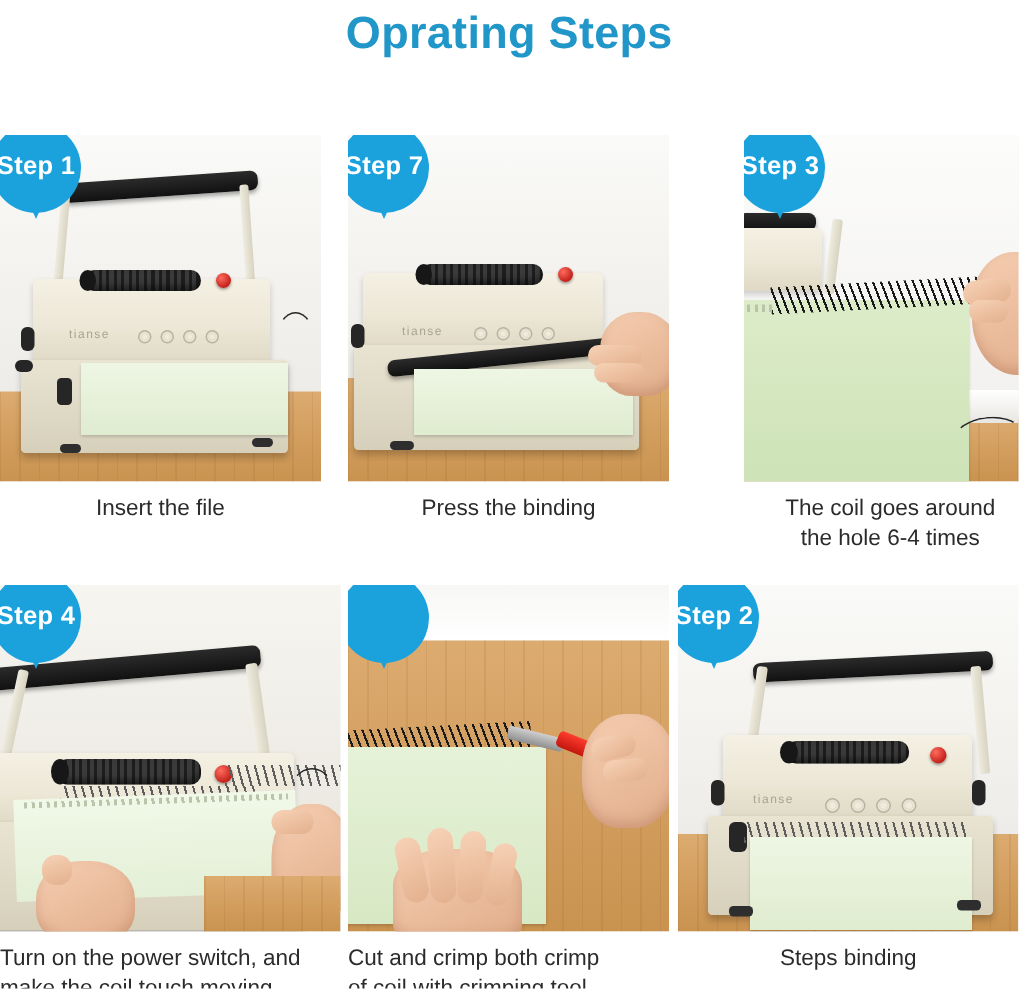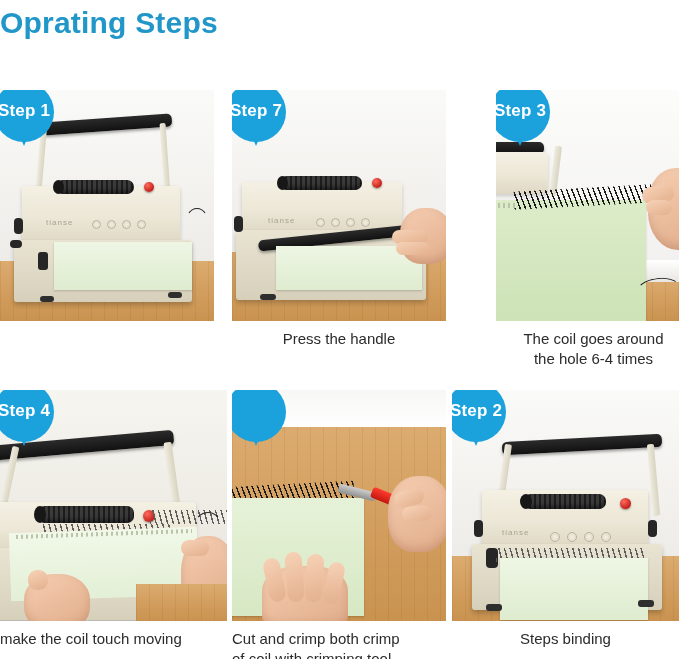--- a/index.html
+++ b/index.html
@@ -6,21 +6,21 @@
   html, body {
     width: 679px; height: 659px;
     background: #ffffff;
     font-family: "Liberation Sans", sans-serif;
     overflow: hidden;
   }
   .page { position: relative; width: 679px; height: 659px; background:#fff; }
 
   .page-title {
     width: 100%;
-    text-align: left;
+    text-align: center;
     color: #2196c8;
     font-size: 30px;
     font-weight: bold;
     letter-spacing: 0.2px;
     padding-top: 4px;
     height: 42px;
     line-height: 38px;
   }
 
   .grid { position: relative; }
@@ -249,20 +249,21 @@
           <div class="foot" style="left:40px; top:206px; width:14px; height:6px;"></div>
           <div class="foot" style="left:168px; top:202px; width:14px; height:6px;"></div>
           <div class="cable" style="left:184px; top:118px; width:26px; height:38px;"></div>
         </div>
         <div class="badge">
           <div class="bubble"></div>
           <div class="tail"></div>
           <div class="btext">Step 1</div>
         </div>
       </div>
+      <div class="caption">Insert the file</div>
     </div>
 
     <div class="step-cell" style="left:232px; top:48px; width:214px;">
       <div class="panel">
         <div class="scene">
           <div class="wall" style="height:70%;"></div>
           <div class="desk" style="height:30%;"></div>
 
           <div class="mach-body" style="left:10px; top:92px; width:160px; height:52px;"></div>
           <div class="mach-base" style="left:4px; top:140px; width:190px; height:70px;"></div>
@@ -286,21 +287,21 @@
           <div class="hand" style="right:-6px; top:118px; width:52px; height:56px;"></div>
           <div class="finger" style="right:18px; top:140px; width:36px; height:14px; border-radius:7px;"></div>
           <div class="finger" style="right:16px; top:152px; width:34px; height:13px; border-radius:7px;"></div>
         </div>
         <div class="badge">
           <div class="bubble"></div>
           <div class="tail"></div>
           <div class="btext">Step 7</div>
         </div>
       </div>
-      <div class="caption">Press the handle</div>
+      <div class="caption">Press the binding</div>
     </div>
 
     <div class="step-cell" style="left:452px; top:48px; width:195px;margin-left:44px;">
       <div class="panel">
         <div class="scene">
           <div class="wall" style="height:82%; background:linear-gradient(180deg,#fcfcfb,#f1f0ee);"></div>
           <div class="desk" style="height:18%;"></div>
           <div class="wall-base" style="left:0; right:0; top:170px; height:22px;"></div>
 
           <div class="handle-bar" style="left:-4px; top:52px; width:52px; height:12px;"></div>
@@ -359,20 +360,21 @@
           <div class="cable" style="right:4px; top:122px; width:30px; height:34px;"></div>
           <div class="desk" style="left:60%; bottom:0; height:16%;"></div>
         </div>
         <div class="badge">
           <div class="bubble"></div>
           <div class="tail"></div>
           <div class="btext">Step 4</div>
         </div>
       </div>
       <div class="caption left">
+        <div>Turn on the power switch, and</div>
         <div>make the coil touch moving</div>
 
       </div>
     </div>
 
     <div class="step-cell" style="left:232px; top:348px; width:214px;">
       <div class="panel">
         <div class="scene">
           <div class="wall" style="height:16%; background:linear-gradient(180deg,#f7f7f5,#ffffff);"></div>
           <div class="desk" style="top:16%; height:84%;"></div>

